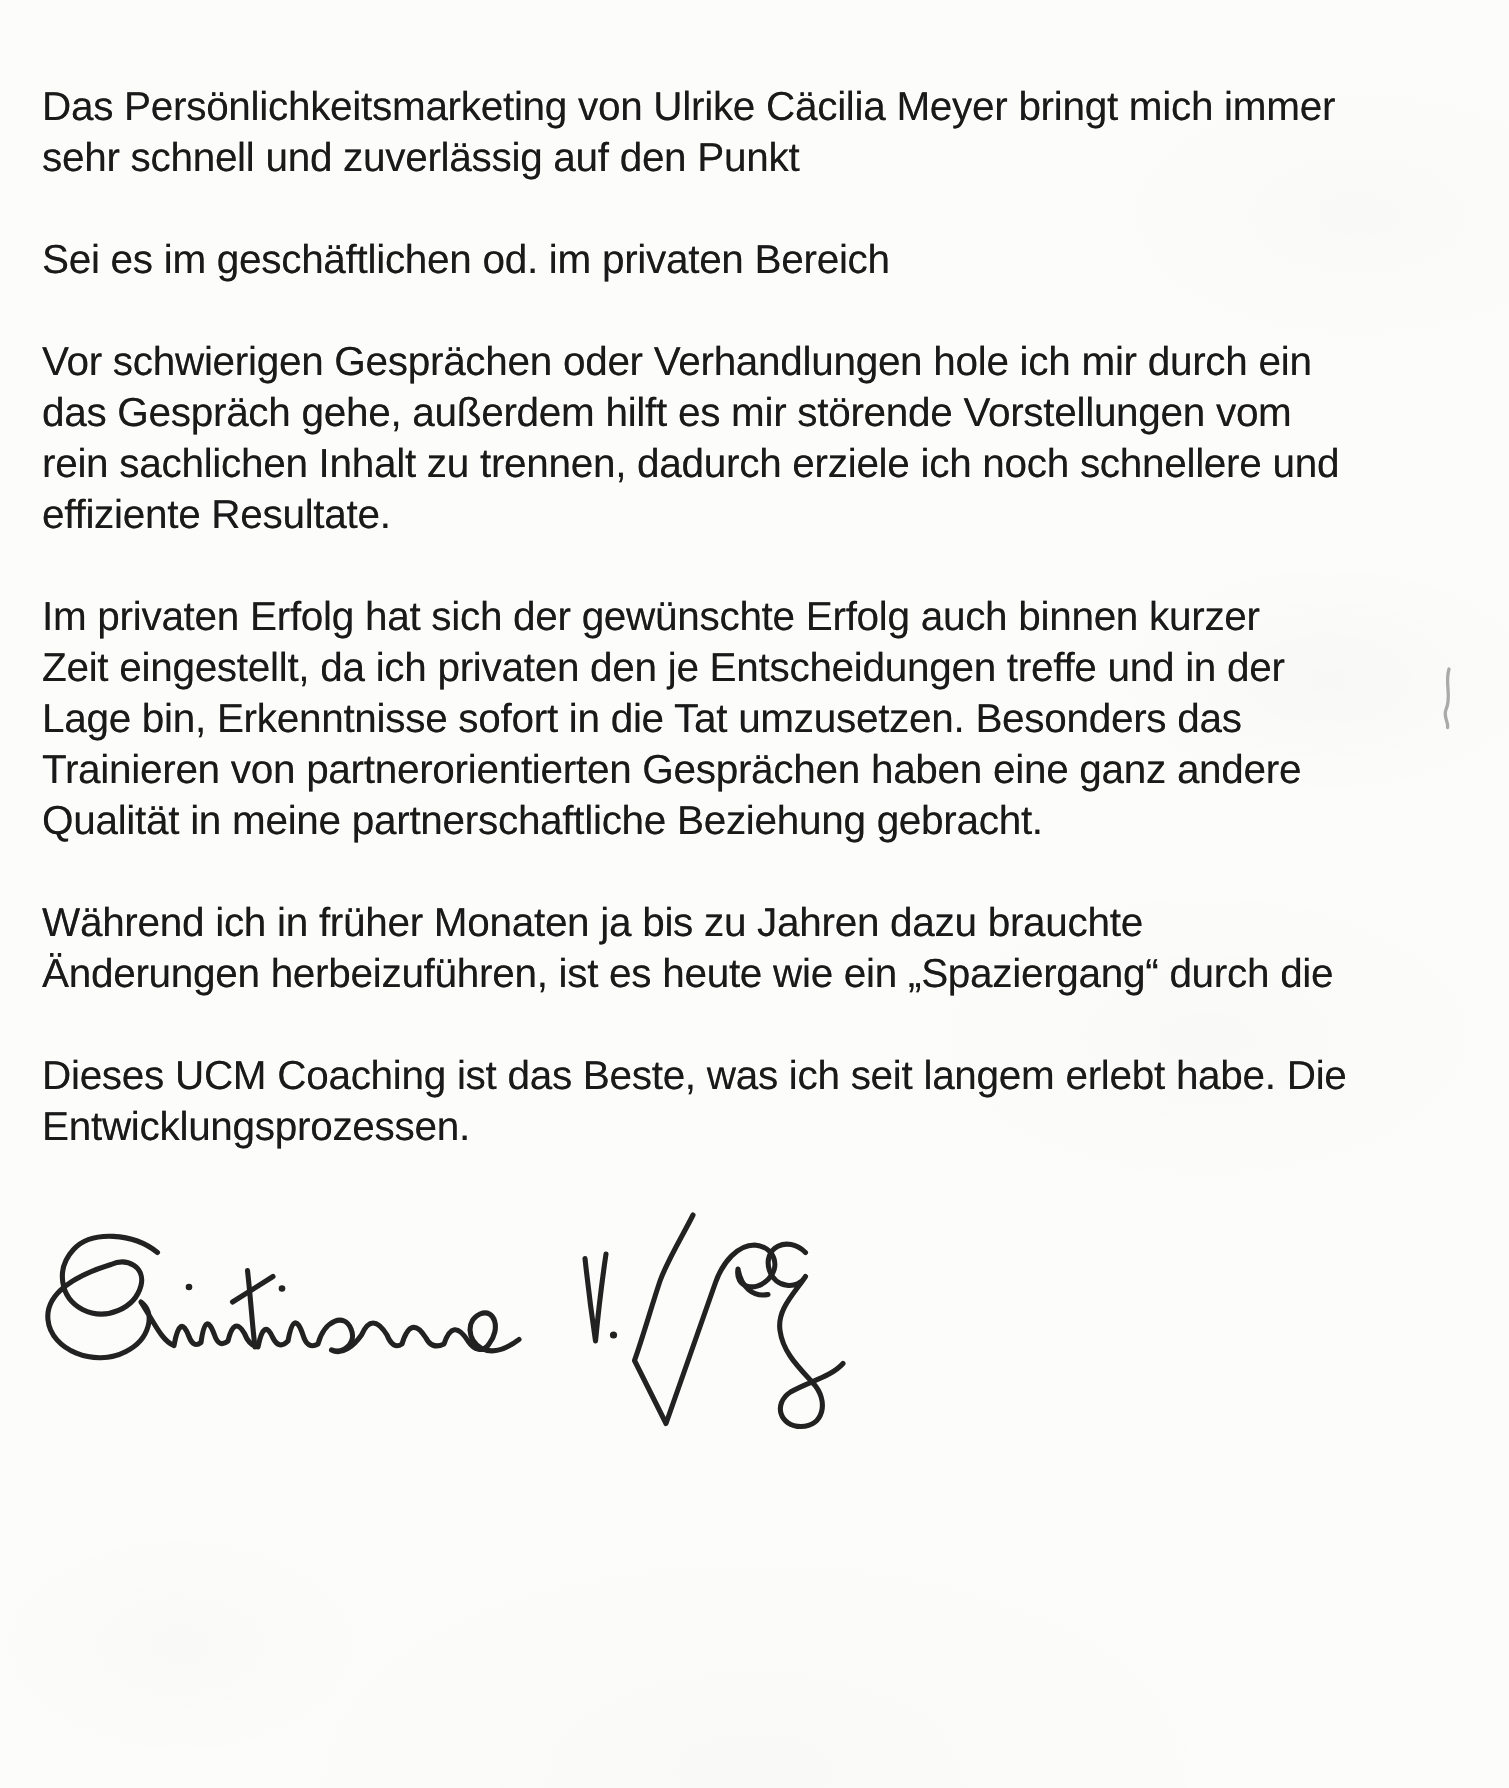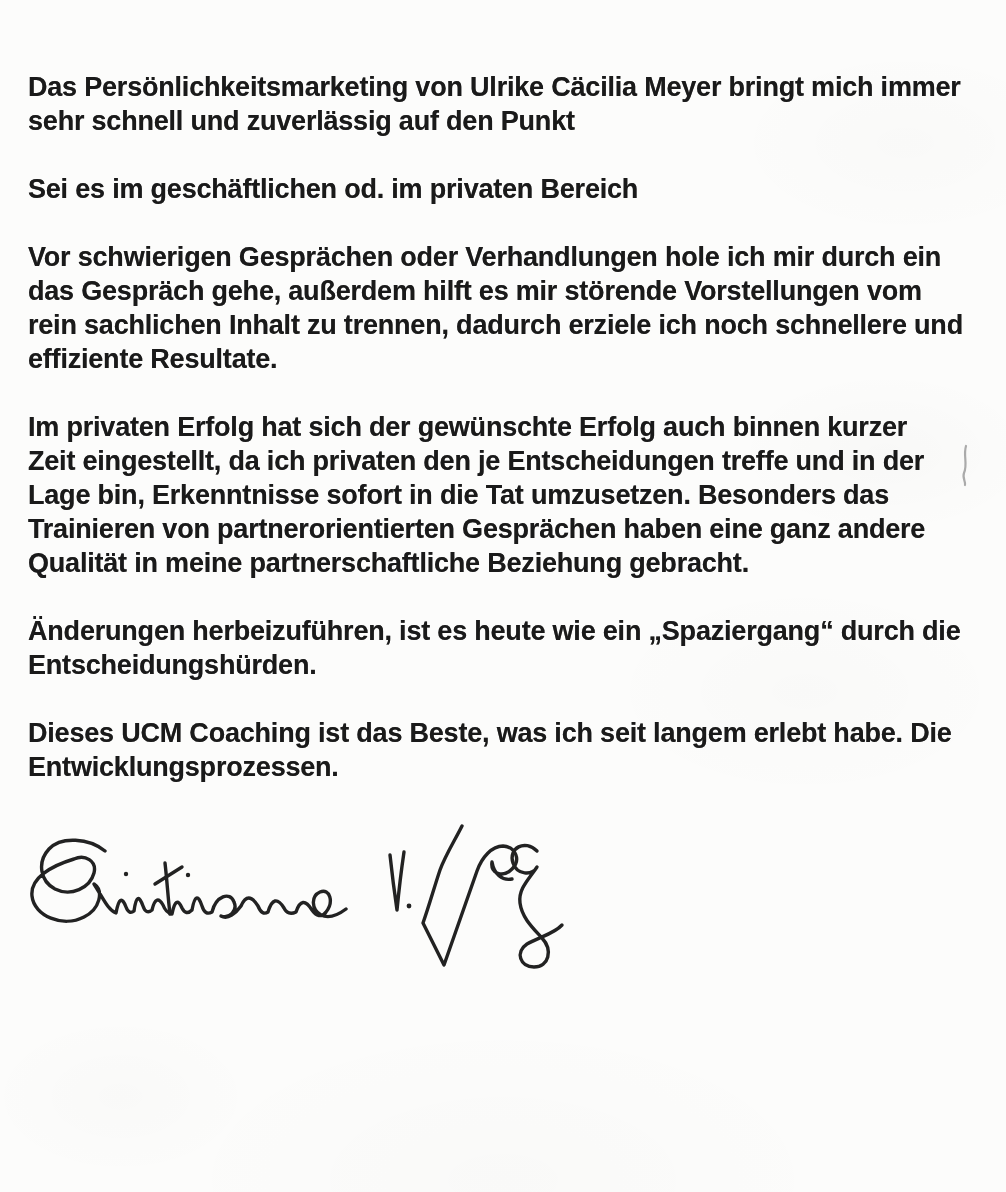--- a/index.html
+++ b/index.html
@@ -30,21 +30,21 @@
       radial-gradient(260px 140px at 90% 12%, rgba(0,0,0,0.012), rgba(0,0,0,0) 70%),
       radial-gradient(200px 120px at 12% 92%, rgba(0,0,0,0.012), rgba(0,0,0,0) 70%),
       radial-gradient(500px 240px at 50% 99%, rgba(0,0,0,0.010), rgba(0,0,0,0) 70%);
   }
   .page {
     position: relative;
     width: 100%;
     height: 100%;
     padding: 54px 0 0 28px;
   }
-  .para { margin: 16px 0 34px 0; font-weight: bold; }
+  .para { margin: 0 0 34px 0; }
   .line {
     font-size: 27px;
     line-height: 34px;
     letter-spacing: -0.2px;
     white-space: nowrap;
     color: var(--ink);
     text-shadow: 0 0 0.4px rgba(0,0,0,0.55);
   }
   .sig-name-line { margin-top: 102px; margin-bottom: 0; }
   .signature-svg {
@@ -100,22 +100,22 @@
 
   <div class="para">
     <div class="line">Im privaten Erfolg hat sich der gewünschte Erfolg auch binnen kurzer</div>
     <div class="line">Zeit eingestellt, da ich privaten den je Entscheidungen treffe und in der</div>
     <div class="line">Lage bin, Erkenntnisse sofort in die Tat umzusetzen. Besonders das</div>
     <div class="line">Trainieren von partnerorientierten Gesprächen haben eine ganz andere</div>
     <div class="line">Qualität in meine partnerschaftliche Beziehung gebracht.</div>
   </div>
 
   <div class="para">
+    <div class="line">Während ich in früher Monaten ja bis zu Jahren dazu brauchte</div>
     <div class="line">Änderungen herbeizuführen, ist es heute wie ein „Spaziergang“ durch die</div>
-    <div class="line">Entscheidungshürden.</div>
   </div>
 
   <div class="para">
     <div class="line">Dieses UCM Coaching ist das Beste, was ich seit langem erlebt habe. Die</div>
     <div class="line">Entwicklungsprozessen.</div>
   </div>
 
 
   <svg class="signature-svg" viewBox="0 0 600 185" xmlns="http://www.w3.org/2000/svg" aria-hidden="false">
     <title>Christiane V. Selz</title>

